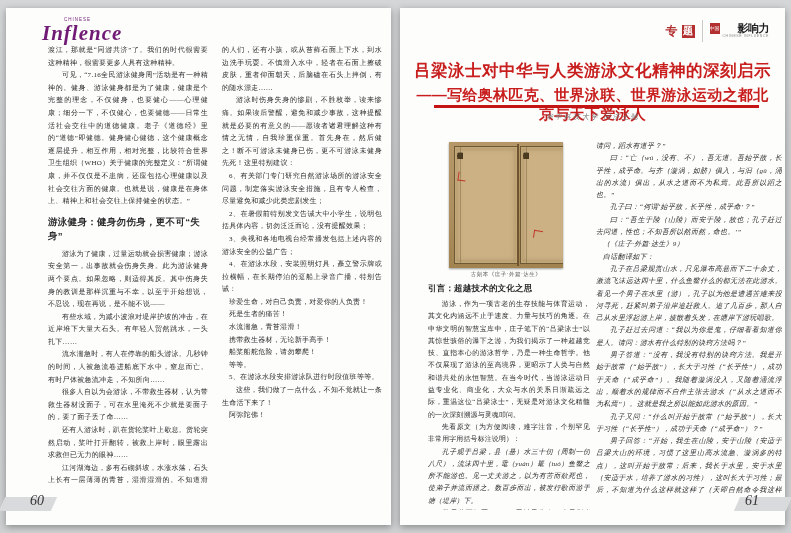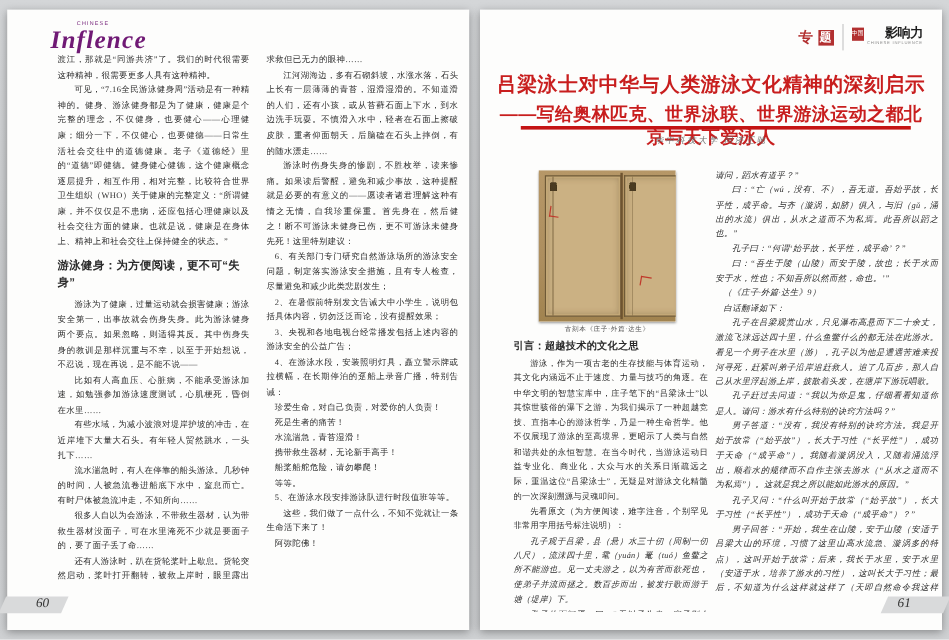--- a/index.html
+++ b/index.html
@@ -41,21 +41,21 @@
     font-family:"Liberation Sans","DejaVu Sans",sans-serif;font-weight:bold;
     font-size:9.5px !important;line-height:14px !important;letter-spacing:.5px;
     text-indent:0;color:#111;padding:7px 0 5px 0;text-align:left !important;
   }
   .t-h2s{
     font-family:"Liberation Sans","DejaVu Sans",sans-serif;font-weight:bold;
     font-size:8.5px !important;line-height:12px !important;
     text-indent:0;color:#111;padding:4px 0 4px 0;text-align:left !important;
   }
 
-  .pagenum{position:absolute;bottom:16px;font-style:italic;font-size:11px;color:#333;z-index:2;}
+  .pagenum{position:absolute;bottom:16px;font-style:italic;font-size:14px;color:#333;z-index:2;}
   .pn-left{left:24px;}
   .pn-right{right:26px;}
   .pn-band{position:absolute;bottom:14px;height:14px;background:#d9dadb;z-index:1;}
   .pn-band-left{left:-4px;width:52px;transform:skewX(-24deg);}
   .pn-band-right{right:-4px;width:52px;transform:skewX(-24deg);}
 
   
   .topic-row{position:absolute;right:16px;top:10px;height:26px;display:flex;align-items:center;gap:7px;}
   .topic-badge{display:flex;align-items:center;gap:4px;}
   .topic-char1{color:#b23030;font-weight:bold;font-size:12px;font-family:"Liberation Sans",sans-serif;}
@@ -120,23 +120,22 @@
 
 <div class="page page-left">
   <div class="mag-logo">
     <span class="tiny">CHINESE</span>
     <span class="script">Inflence</span>
   </div>
 
   <div class="cols">
       <p class="t-cont">渡江，那就是“同游共济”了。我们的时代很需要这种精神，很需要更多人具有这种精神。</p>
       <p class="t-body">可见，“7.16全民游泳健身周”活动是有一种精神的。健身、游泳健身都是为了健康，健康是个完整的理念，不仅健身，也要健心——心理健康；细分一下，不仅健心，也要健德——日常生活社会交往中的道德健康。老子《道德经》里的“道德”即健德。健身健心健德，这个健康概念逐层提升，相互作用，相对完整，比较符合世界卫生组织（WHO）关于健康的完整定义：“所谓健康，并不仅仅是不患病，还应包括心理健康以及社会交往方面的健康。也就是说，健康是在身体上、精神上和社会交往上保持健全的状态。”</p>
-      <p class="t-h2">游泳健身：为方便阅读，更不可“失身”</p>
+      <p class="t-h2">游泳健身：健身勿伤身，更不可“失身”</p>
       <p class="t-body">游泳为了健康，过量运动就会损害健康；游泳安全第一，出事故就会伤身失身。此为游泳健身两个要点。如果忽略，则适得其反。其中伤身失身的教训是那样沉重与不幸，以至于开始想说，不忍说，现在再说，是不能不说——</p>
-      <p class="t-body">比如有人高血压、心脏病，不能承受游泳加速，如勉强参加游泳速度测试，心肌梗死，昏倒在水里……</p>
       <p class="t-body">有些水域，为减小波浪对堤岸护坡的冲击，在近岸堆下大量大石头。有年轻人贸然跳水，一头扎下……</p>
       <p class="t-body">流水湍急时，有人在停靠的船头游泳。几秒钟的时间，人被急流卷进船底下水中，窒息而亡。有时尸体被急流冲走，不知所向……</p>
       <p class="t-body">很多人自以为会游泳，不带救生器材，认为带救生器材没面子，可在水里淹死不少就是要面子的，要了面子丢了命……</p>
       <p class="t-body">还有人游泳时，趴在货轮桨叶上歇息。货轮突然启动，桨叶打开翻转，被救上岸时，眼里露出求救但已无力的眼神……</p>
       <p class="t-body">江河湖海边，多有石砌斜坡，水涨水落，石头上长有一层薄薄的青苔，湿滑湿滑的。不知道滑的人们，还有小孩，或从苔藓石面上下水，到水边洗手玩耍。不慎滑入水中，轻者在石面上擦破皮肤，重者仰面朝天，后脑磕在石头上摔倒，有的随水漂走……</p>
       <p class="t-body">游泳时伤身失身的惨剧，不胜枚举，读来惨痛。如果读后警醒，避免和减少事故，这种提醒就是必要的有意义的——愿读者诸君理解这种有情之无情，自我珍重保重。首先身在，然后健之！断不可游泳未健身已伤，更不可游泳未健身先死！这里特别建议：</p>
       <p class="t-num">6、有关部门专门研究自然游泳场所的游泳安全问题，制定落实游泳安全措施，且有专人检查，尽量避免和减少此类悲剧发生；</p>
       <p class="t-num">2、在暑假前特别发文告诫大中小学生，说明包括具体内容，切勿泛泛而论，没有提醒效果；</p>
       <p class="t-num">3、央视和各地电视台经常播发包括上述内容的游泳安全的公益广告；</p>
       <p class="t-num">4、在游泳水段，安装照明灯具，矗立警示牌或拉横幅，在长期停泊的趸船上录音广播，特别告诫：</p>
@@ -196,21 +195,21 @@
         <p class="t-body">先看原文（为方便阅读，难字注音，个别罕见非常用字用括号标注说明）：</p>
         <p class="t-kai">孔子观于吕梁，县（悬）水三十仞（周制一仞八尺），流沫四十里，鼋（yuán）鼍（tuó）鱼鳖之所不能游也。见一丈夫游之，以为有苦而欲死也，使弟子并流而拯之。数百步而出，被发行歌而游于塘（堤岸）下。</p>
         <p class="t-kai">孔子从而问焉，曰：“吾以子为鬼，察子则人也。</p>
       </div>
   </div>
 
   <div class="rcol">
       <p class="t-kaicont">请问，蹈水有道乎？”</p>
       <p class="t-kai">曰：“亡（wú，没有、不），吾无道。吾始乎故，长乎性，成乎命。与齐（漩涡，如脐）俱入，与汩（gǔ，涌出的水流）俱出，从水之道而不为私焉。此吾所以蹈之也。”</p>
       <p class="t-kai">孔子曰：“何谓‘始乎故，长乎性，成乎命’？”</p>
-      <p class="t-kai">曰：“吾生于陵（山陵）而安于陵，故也；长于水而安于水，性也；不知吾所以然而然，命也。’”</p>
+      <p class="t-kai">曰：“吾生于陵（山陵）而安于陵，故也；孔子赶过去问道，性也；不知吾所以然而然，命也。’”</p>
       <p class="t-kai1">（《庄子·外篇·达生》9）</p>
       <p class="t-kai1">白话翻译如下：</p>
       <p class="t-kai">孔子在吕梁观赏山水，只见瀑布高悬而下二十余丈，激流飞沫远达四十里，什么鱼鳖什么的都无法在此游水。看见一个男子在水里（游），孔子以为他是遭遇苦难来投河寻死，赶紧叫弟子沿岸追赶救人。追了几百步，那人自己从水里浮起游上岸，披散着头发，在塘岸下游玩唱歌。</p>
       <p class="t-kai">孔子赶过去问道：“我以为你是鬼，仔细看看知道你是人。请问：游水有什么特别的诀窍方法吗？”</p>
       <p class="t-kai">男子答道：“没有，我没有特别的诀窍方法。我是开始于故常（“始乎故”），长大于习性（“长乎性”），成功于天命（“成乎命”）。我随着漩涡没入，又随着涌流浮出，顺着水的规律而不自作主张去游水（“从水之道而不为私焉”）。这就是我之所以能如此游水的原因。”</p>
       <p class="t-kai">孔子又问：“什么叫开始于故常（“始乎故”），长大于习性（“长乎性”），成功于天命（“成乎命”）？”</p>
       <p class="t-kai">男子回答：“开始，我生在山陵，安于山陵（安适于吕梁大山的环境，习惯了这里山高水流急、漩涡多的特点），这叫开始于故常；后来，我长于水里，安于水里（安适于水，培养了游水的习性），这叫长大于习性；最后，不知道为什么这样就这样了（天即自然命令我这样做，我照做了成功了），这叫成功于天命。”</p>
     </div>
 
   <div class="pn-band pn-band-right"></div>

